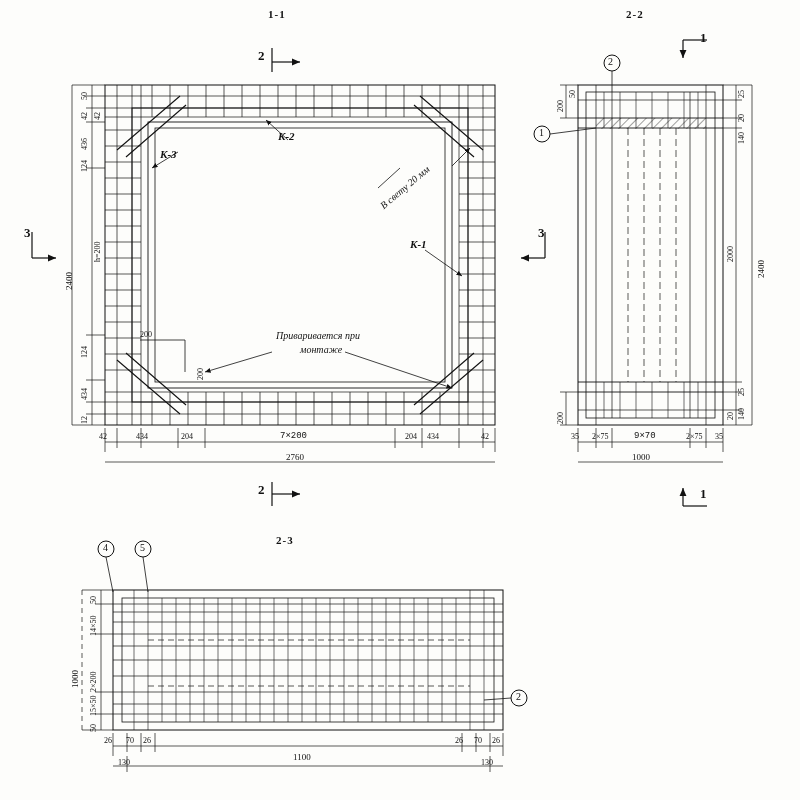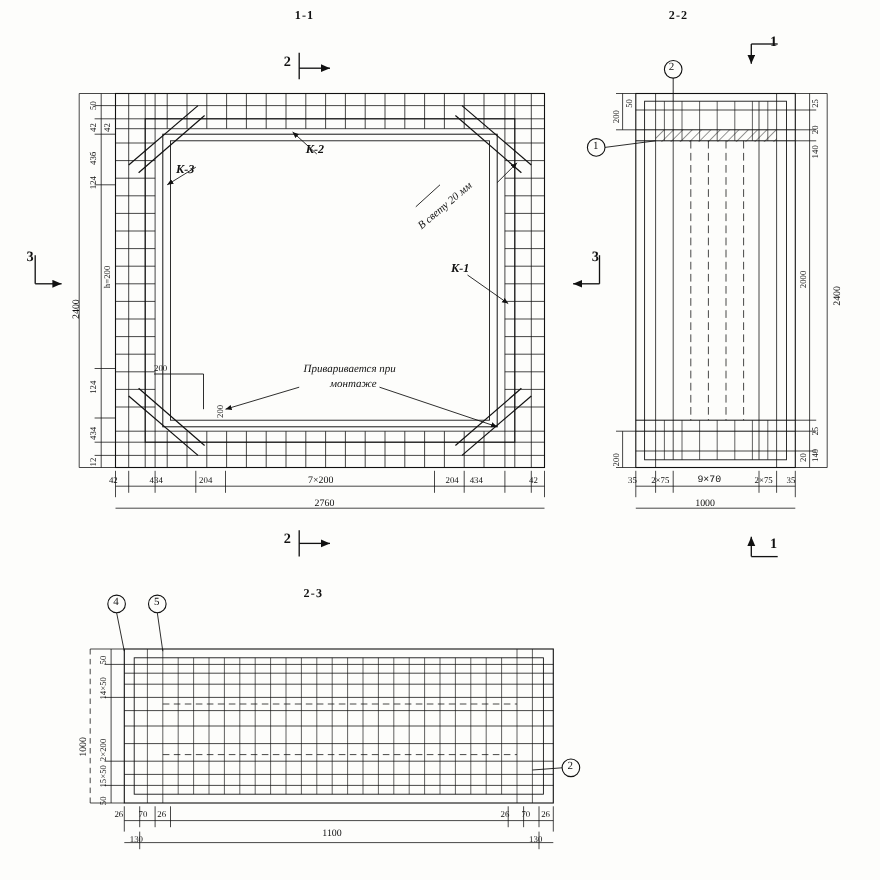--- a/index.html
+++ b/index.html
@@ -374,21 +374,21 @@
       <line x1="95" y1="692" x2="113" y2="692"></line>
       <line x1="95" y1="714" x2="113" y2="714"></line>
       <line x1="82" y1="730" x2="113" y2="730"></line>
       <line x1="101" y1="590" x2="101" y2="730"></line>
       <line x1="82" y1="590" x2="82" y2="730" stroke-dasharray="5 4"></line>
     </g>
   </g>
 </svg>
 
 <div class="lbl title" style="left:268px;top:8px;">1-1</div>
-<div class="lbl title" style="left:608px;top:8px;">2-2</div>
+<div class="lbl title" style="left:626px;top:8px;">2-2</div>
 <div class="lbl title" style="left:276px;top:534px;">2-3</div>
 
 <div class="lbl secnum" style="left:24px;top:225px;">3</div>
 <div class="lbl secnum" style="left:538px;top:225px;">3</div>
 <div class="lbl secnum" style="left:258px;top:48px;">2</div>
 <div class="lbl secnum" style="left:258px;top:482px;">2</div>
 <div class="lbl secnum" style="left:700px;top:30px;">1</div>
 <div class="lbl secnum" style="left:700px;top:486px;">1</div>
 
 <div class="lbl mark" style="left:608px;top:56px;">2</div>
@@ -413,21 +413,21 @@
 <div class="lbl dim-s rot90" style="left:80px;top:400px;">434</div>
 <div class="lbl dim-s rot90" style="left:80px;top:424px;">12</div>
 <div class="lbl dim-s rot90" style="left:93px;top:262px;">h=200</div>
 <div class="lbl dim rot90" style="left:64px;top:290px;">2400</div>
 <div class="lbl dim-s" style="left:140px;top:330px;">200</div>
 <div class="lbl dim-s rot90" style="left:196px;top:380px;">200</div>
 
 <div class="lbl dim-s" style="left:99px;top:432px;">42</div>
 <div class="lbl dim-s" style="left:136px;top:432px;">434</div>
 <div class="lbl dim-s" style="left:181px;top:432px;">204</div>
-<div class="lbl dim" style="left:280px;top:431px;">7×200</div>
+<div class="lbl dim" style="left:280px;top:431px;font-family:Liberation Mono, monospace;">7×200</div>
 <div class="lbl dim-s" style="left:405px;top:432px;">204</div>
 <div class="lbl dim-s" style="left:427px;top:432px;">434</div>
 <div class="lbl dim-s" style="left:481px;top:432px;">42</div>
 <div class="lbl dim" style="left:286px;top:452px;">2760</div>
 
 <div class="lbl dim-s rot90" style="left:556px;top:112px;">200</div>
 <div class="lbl dim-s rot90" style="left:568px;top:98px;">50</div>
 <div class="lbl dim-s rot90" style="left:556px;top:424px;">200</div>
 
 <div class="lbl dim-s rot90" style="left:737px;top:98px;">25</div>

